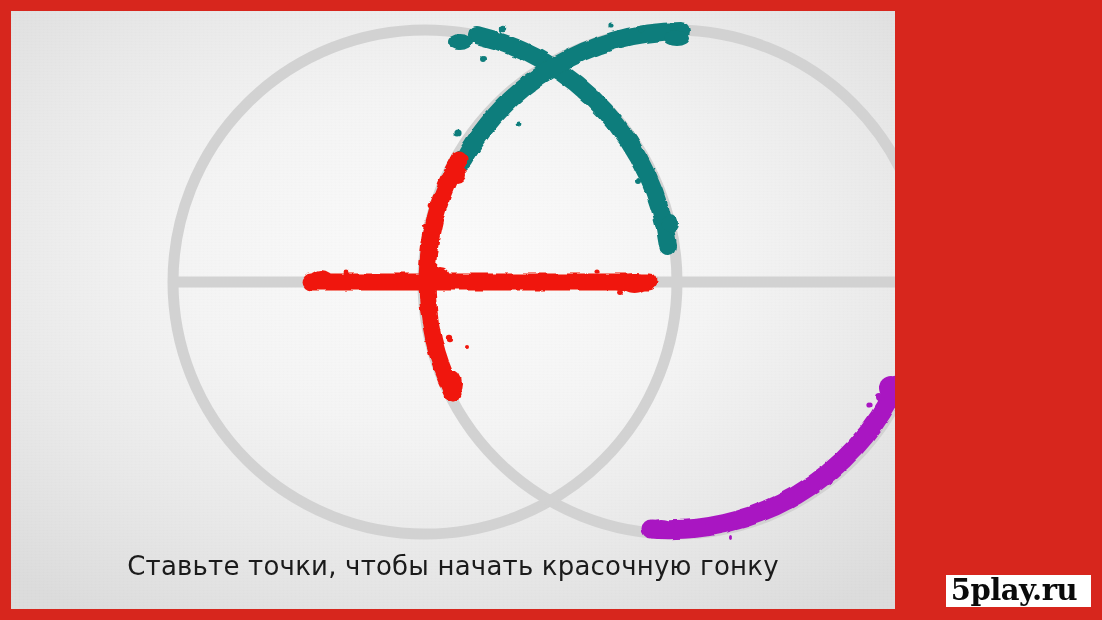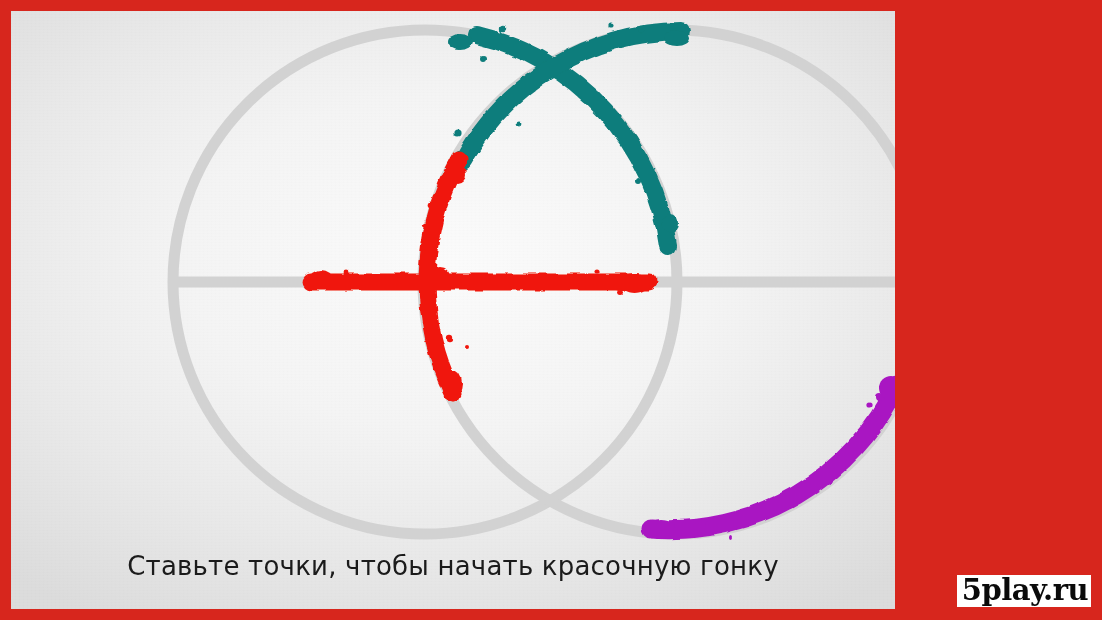--- a/index.html
+++ b/index.html
@@ -67,21 +67,21 @@
     color: #1b1b1b;
     white-space: nowrap;
   }
 
   
   #watermark {
     position: absolute;
     right: 11px;
     bottom: 13px;
     background: #ffffff;
-    padding: 1px 3px 2px 5px;
+    padding: 1px 14px 2px 5px;
     font-family: "DejaVu Serif", "Liberation Serif", serif;
     font-weight: bold;
     font-size: 29px;
     line-height: 1;
     color: #0a0a0a;
     letter-spacing: -.5px;
   }
 </style>
 </head>
 <body>

